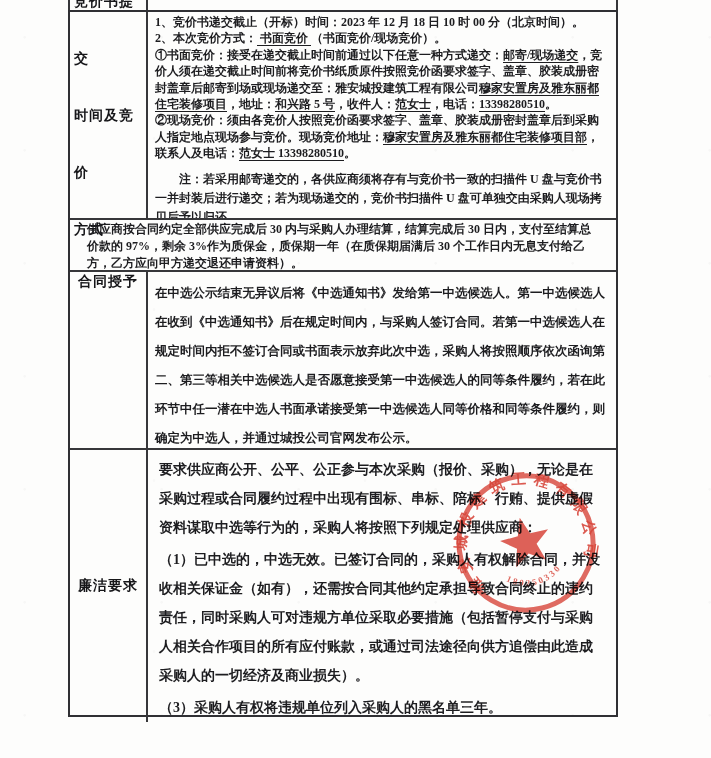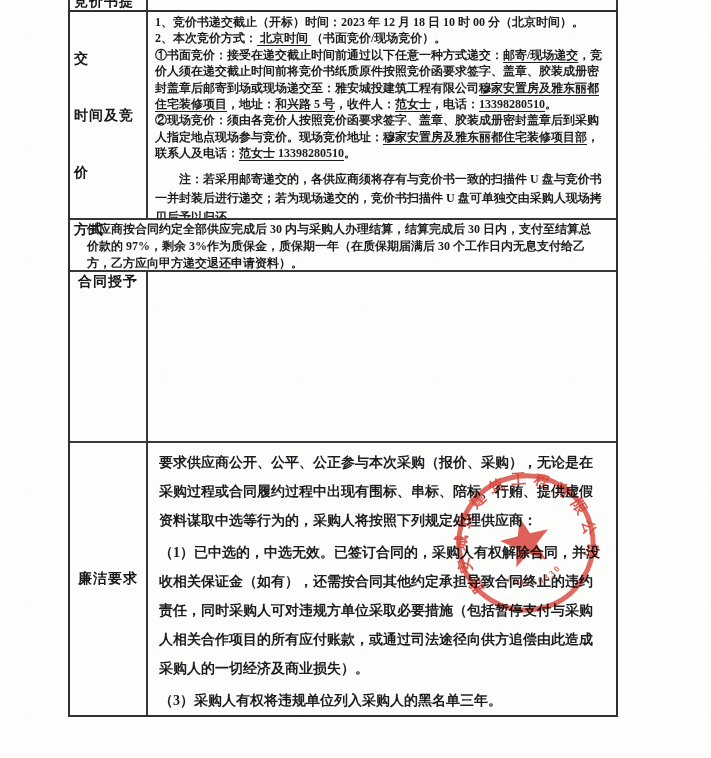--- a/index.html
+++ b/index.html
@@ -82,37 +82,40 @@
   <div class="doc-table">
 
     <div class="row row-submission">
       <div class="cell-label">
         <span class="label-text">竞价书提交
 时间及竞价
 方式</span>
       </div>
       <div class="cell-content">
           <p class="para"><span>1、竞价书递交截止（开标）时间：2023 年 12 月 18 日 10 时 00 分（北京时间）。</span></p>
-          <p class="para"><span>2、本次竞价方式：</span><span class="u"> 北京时间 </span><span>（书面竞价/现场竞价）。</span></p>
+          <p class="para"><span>2、本次竞价方式：</span><span class="u"> 书面竞价 </span><span>（书面竞价/现场竞价）。</span></p>
           <p class="para"><span>①书面竞价：接受在递交截止时间前通过以下任意一种方式递交：</span><span class="u">邮寄/现场递交</span><span>，竞价人须在递交截止时间前将竞价书纸质原件按照竞价函要求签字、盖章、胶装成册密封盖章后邮寄到场或现场递交至：雅安城投建筑工程有限公司</span><span class="u">穆家安置房及雅东丽都住宅装修项目</span><span>，地址：</span><span class="u">和兴路 5 号</span><span>，收件人：</span><span class="u">范女士</span><span>，电话：</span><span class="u">13398280510</span><span>。</span></p>
           <p class="para"><span>②现场竞价：须由各竞价人按照竞价函要求签字、盖章、胶装成册密封盖章后到采购人指定地点现场参与竞价。现场竞价地址：</span><span class="u">穆家安置房及雅东丽都住宅装修项目部</span><span>，联系人及电话：</span><span class="u">范女士 13398280510</span><span>。</span></p>
           <p class="para note"><span>注：若采用邮寄递交的，各供应商须将存有与竞价书一致的扫描件 U 盘与竞价书一并封装后进行递交；若为现场递交的，竞价书扫描件 U 盘可单独交由采购人现场拷贝后予以归还。</span></p>
         </div>
     </div>
 
     <div class="row row-payment">
       <div class="cell-content">
           <p class="para"><span>供应商按合同约定全部供应完成后 30 内与采购人办理结算，结算完成后 30 日内，支付至结算总价款的 97%，剩余 3%作为质保金，质保期一年（在质保期届满后 30 个工作日内无息支付给乙方，乙方应向甲方递交退还申请资料）。</span></p>
         </div>
     </div>
 
     <div class="row row-award">
       <div class="cell-label">
         <span class="label-text">合同授予</span>
       </div>
+      <div class="cell-content">
+          <p class="para"><span>在中选公示结束无异议后将《中选通知书》发给第一中选候选人。第一中选候选人在收到《中选通知书》后在规定时间内，与采购人签订合同。若第一中选候选人在规定时间内拒不签订合同或书面表示放弃此次中选，采购人将按照顺序依次函询第二、第三等相关中选候选人是否愿意接受第一中选候选人的同等条件履约，若在此环节中任一潜在中选人书面承诺接受第一中选候选人同等价格和同等条件履约，则确定为中选人，并通过城投公司官网发布公示。</span></p>
+        </div>
     </div>
 
     <div class="row row-integrity">
       <div class="cell-label">
         <span class="label-text">廉洁要求</span>
       </div>
       <div class="cell-content">
           <p class="para"><span>要求供应商公开、公平、公正参与本次采购（报价、采购），无论是在采购过程或合同履约过程中出现有围标、串标、陪标、行贿、提供虚假资料谋取中选等行为的，采购人将按照下列规定处理供应商：</span></p>
           <p class="para"><span>（1）已中选的，中选无效。已签订合同的，采购人有权解除合同，并没收相关保证金（如有），还需按合同其他约定承担导致合同终止的违约责任，同时采购人可对违规方单位采取必要措施（包括暂停支付与采购人相关合作项目的所有应付账款，或通过司法途径向供方追偿由此造成采购人的一切经济及商业损失）。</span></p>
           <p class="para"><span>（3）采购人有权将违规单位列入采购人的黑名单三年。</span></p>

